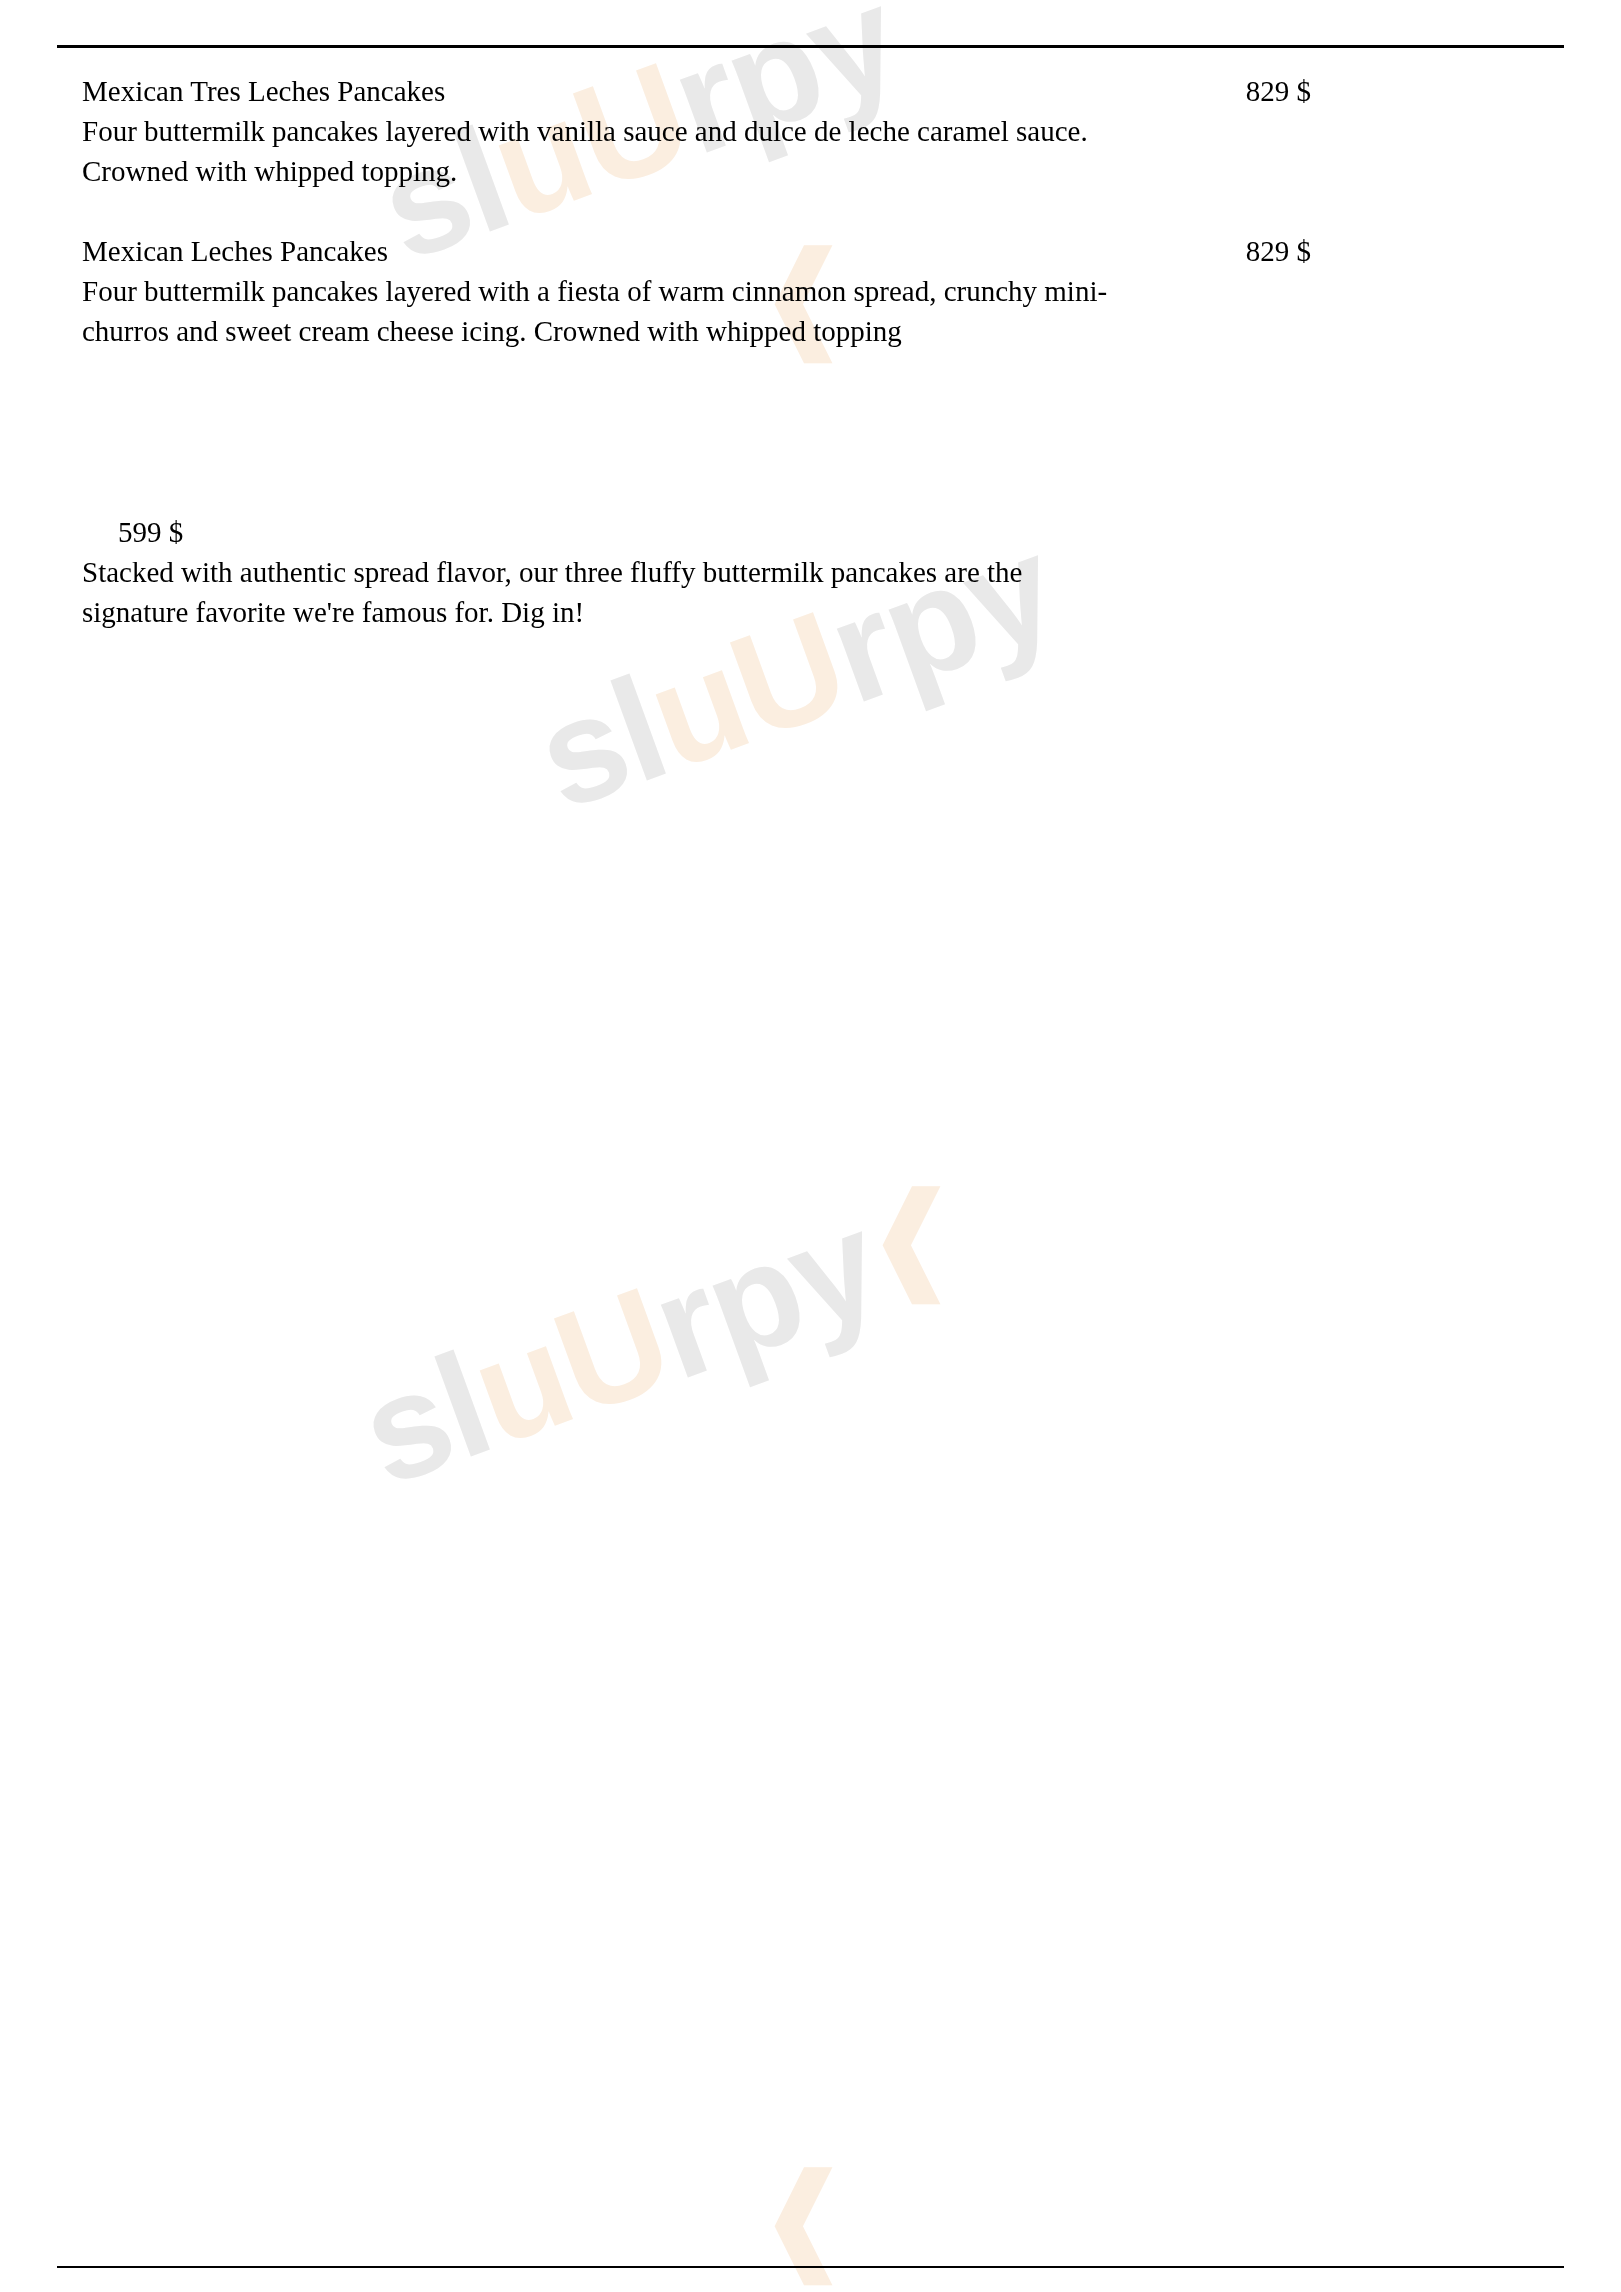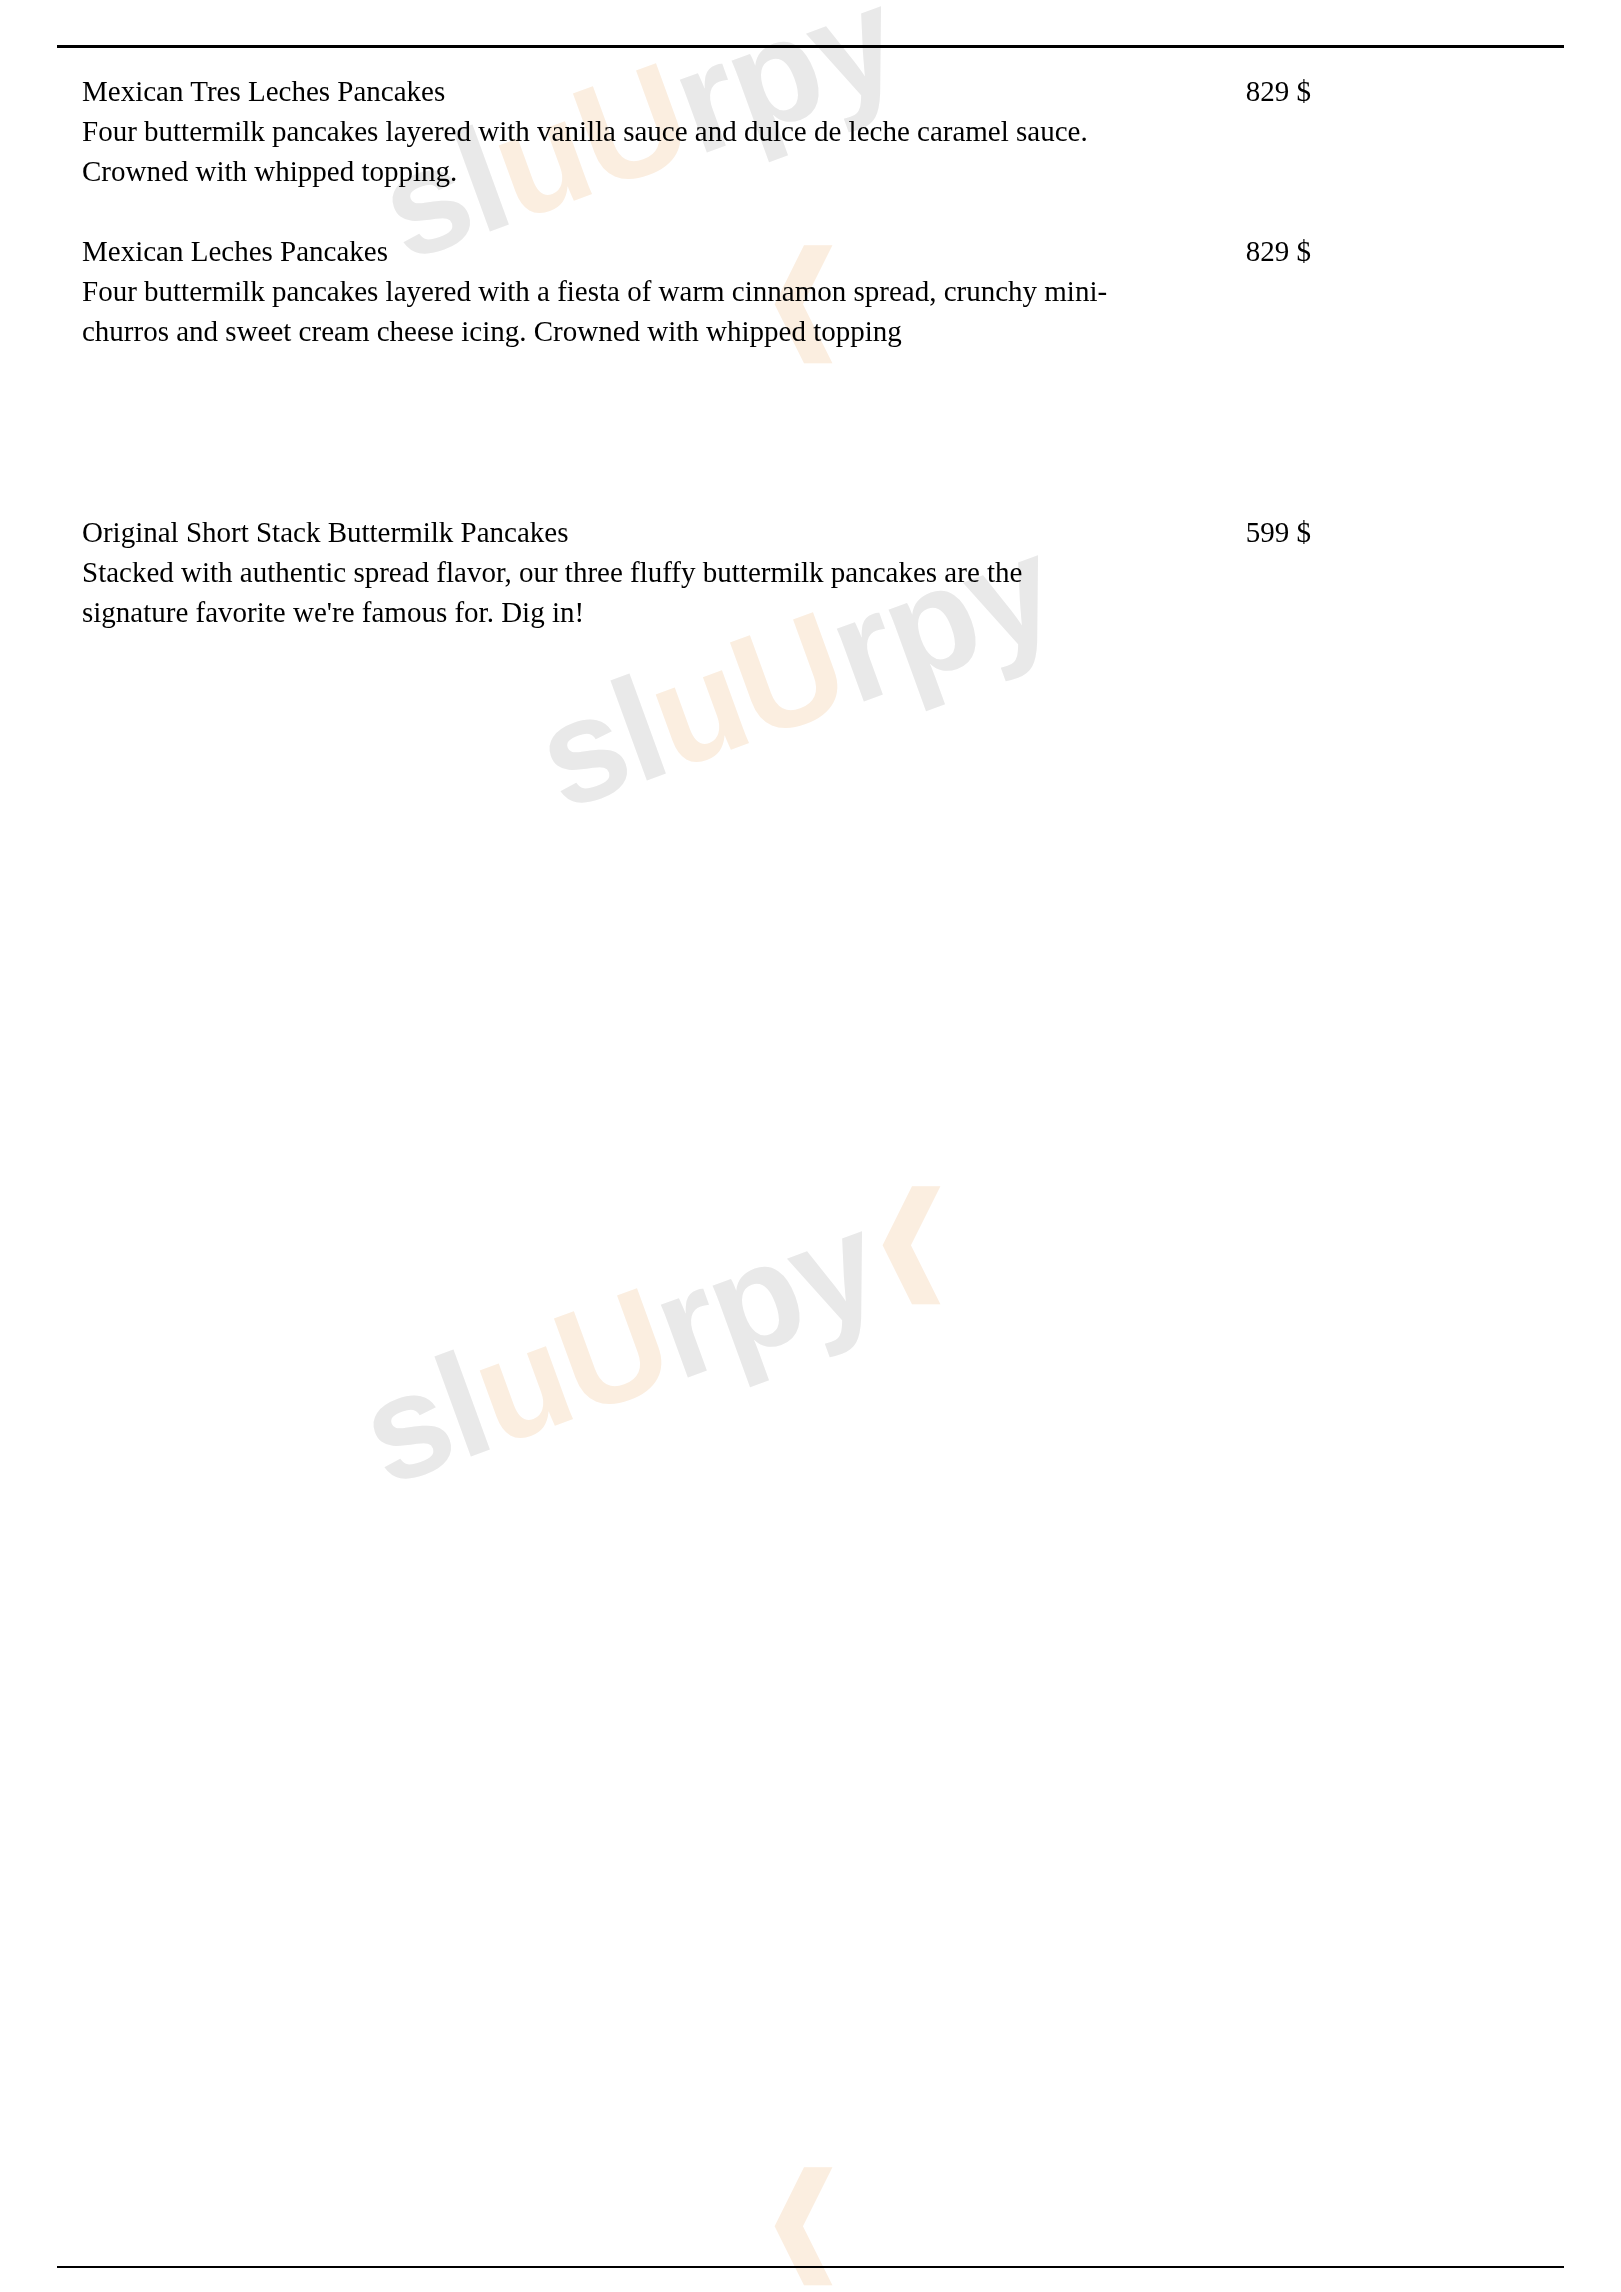--- a/index.html
+++ b/index.html
@@ -145,20 +145,19 @@
       <div class="item-name">Mexican Leches Pancakes</div>
       <div class="item-price">829 $</div>
     </div>
     <div class="item-desc">Four buttermilk pancakes layered with a fiesta of warm cinnamon spread, crunchy mini-churros and sweet cream cheese icing. Crowned with whipped topping</div>
   </div>
 
   <div class="spacer-lg"></div>
 
   <div class="menu-item">
     <div class="item-head">
-      <div class="item-name">Original Short Stack Buttermilk Pancakes</div>
       <div class="item-price">599 $</div>
     </div>
     <div class="item-desc">Stacked with authentic spread flavor, our three fluffy buttermilk pancakes are the signature favorite we're famous for. Dig in!</div>
   </div>
 
 </div>
 
 
 </body></html>

